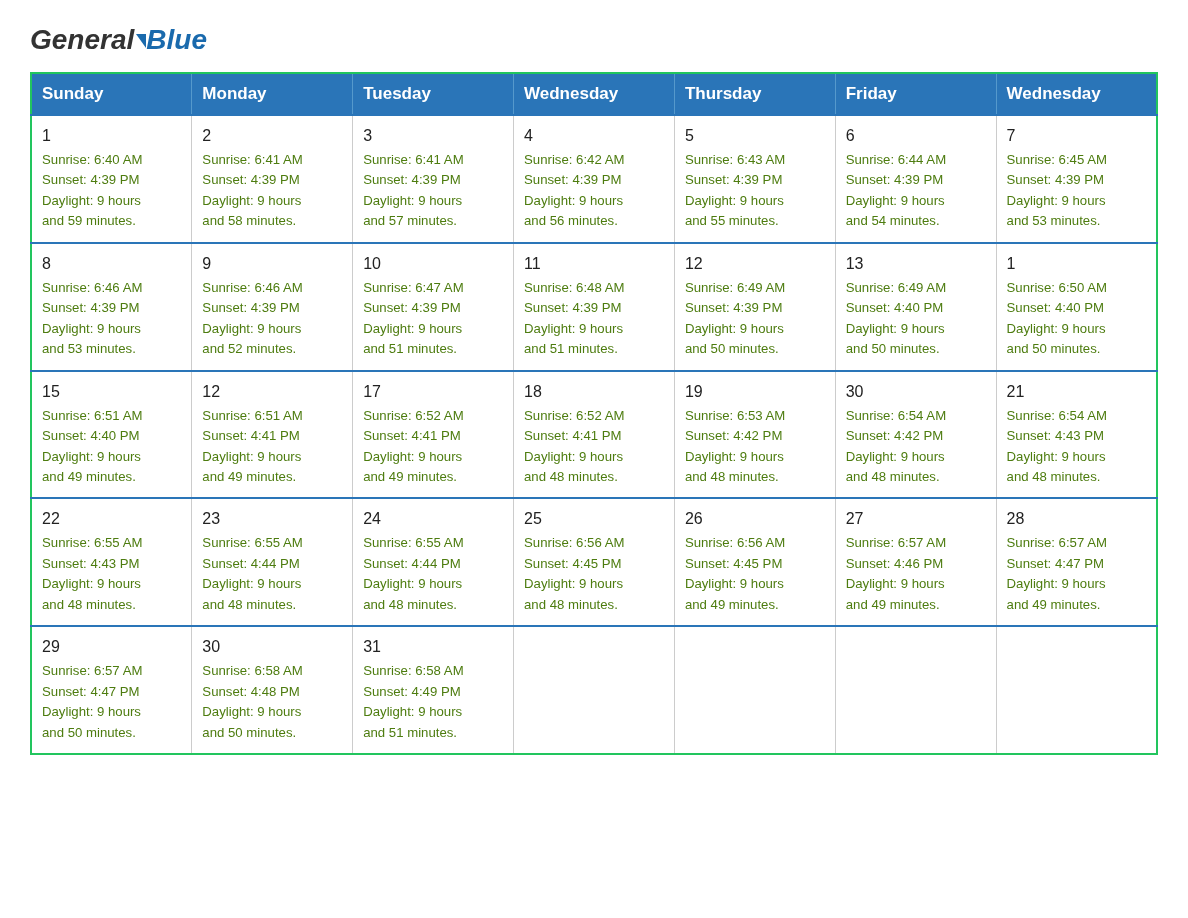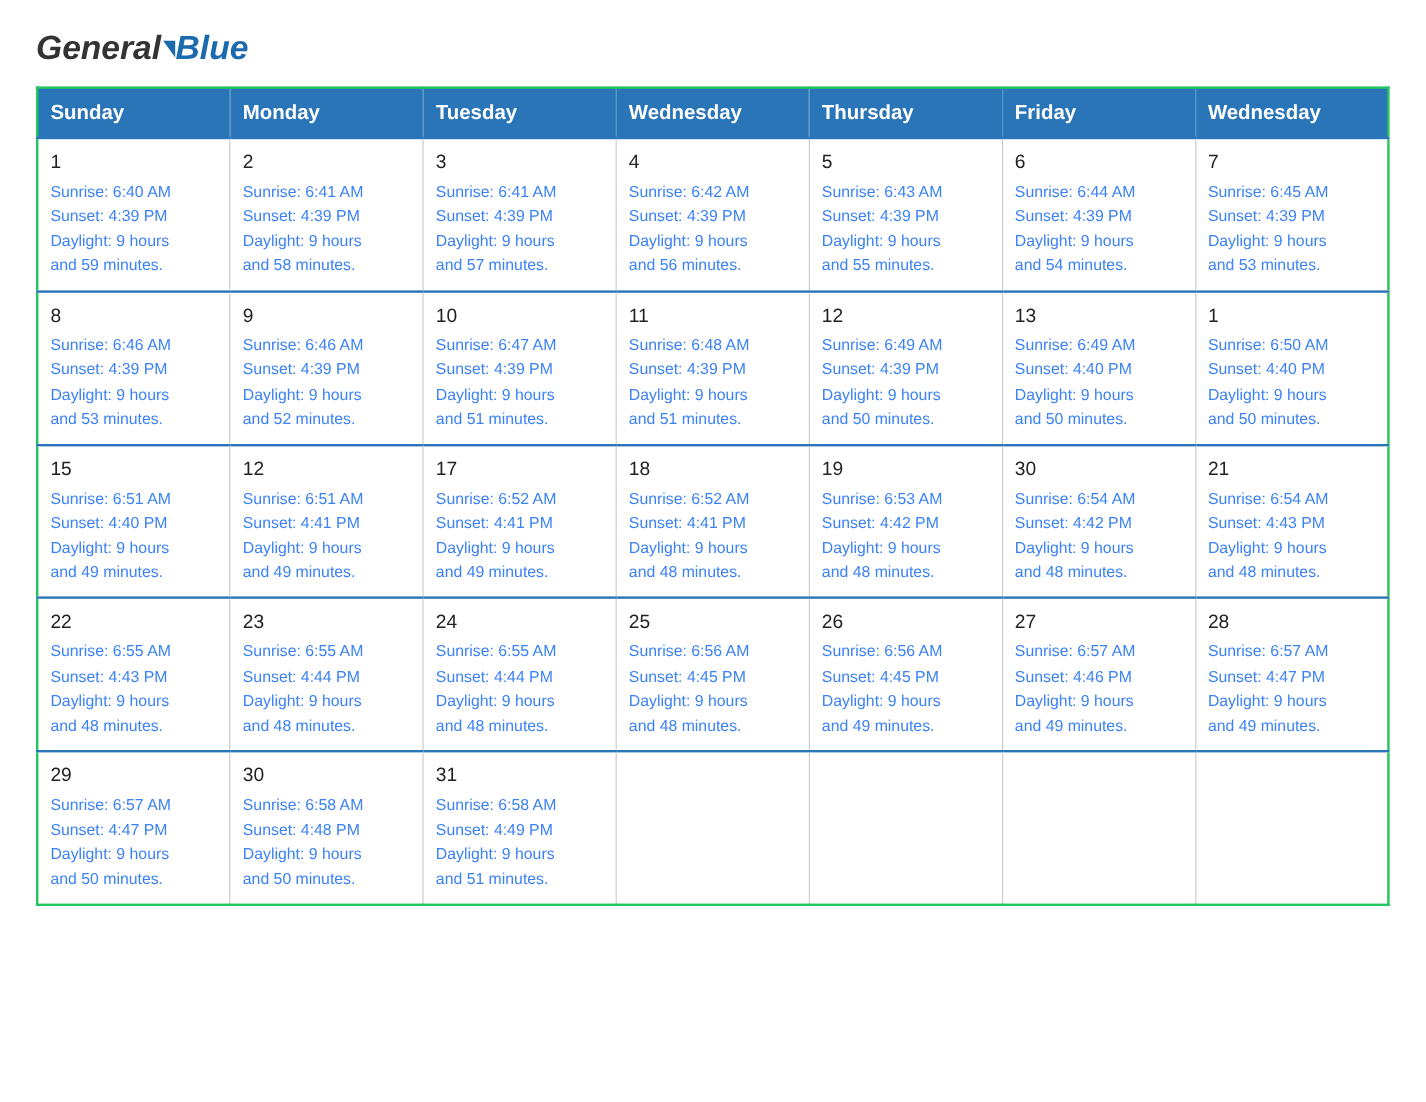--- a/index.html
+++ b/index.html
@@ -94,21 +94,21 @@
     }
     .day-number {
       font-size: 16px;
       font-weight: normal;
       color: #222;
       display: block;
       margin-bottom: 2px;
     }
     .day-info {
       font-size: 13.2px;
-      color: #3b82f6;
+      color: #4d7c0f;
       line-height: 1.55;
     }
     .empty-cell {
       background: #fff;
     }
   </style>
 </head>
 <body>
 
 <div class="header">

